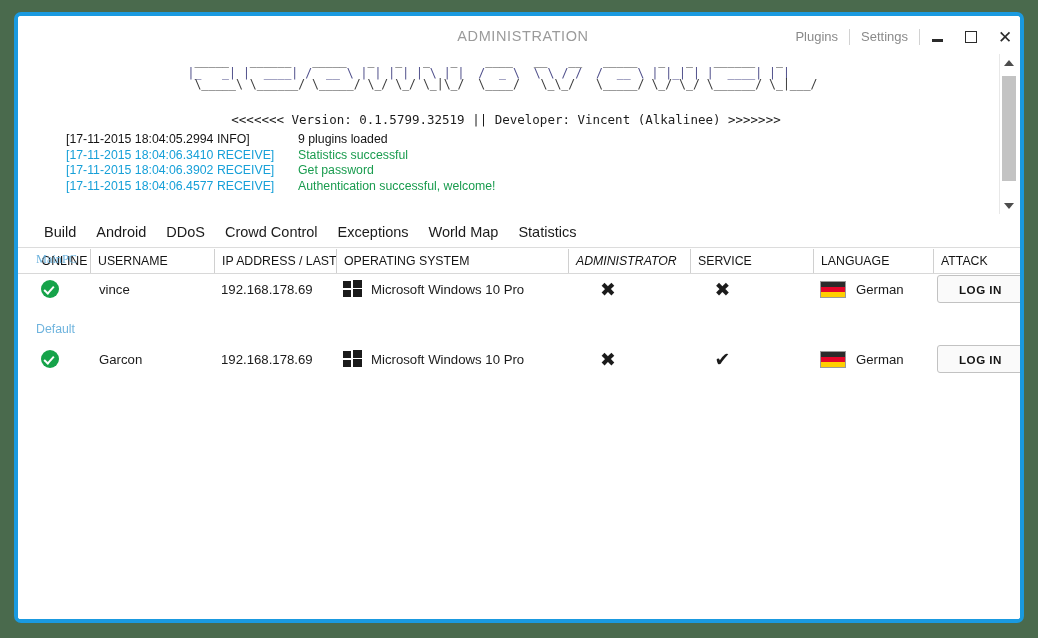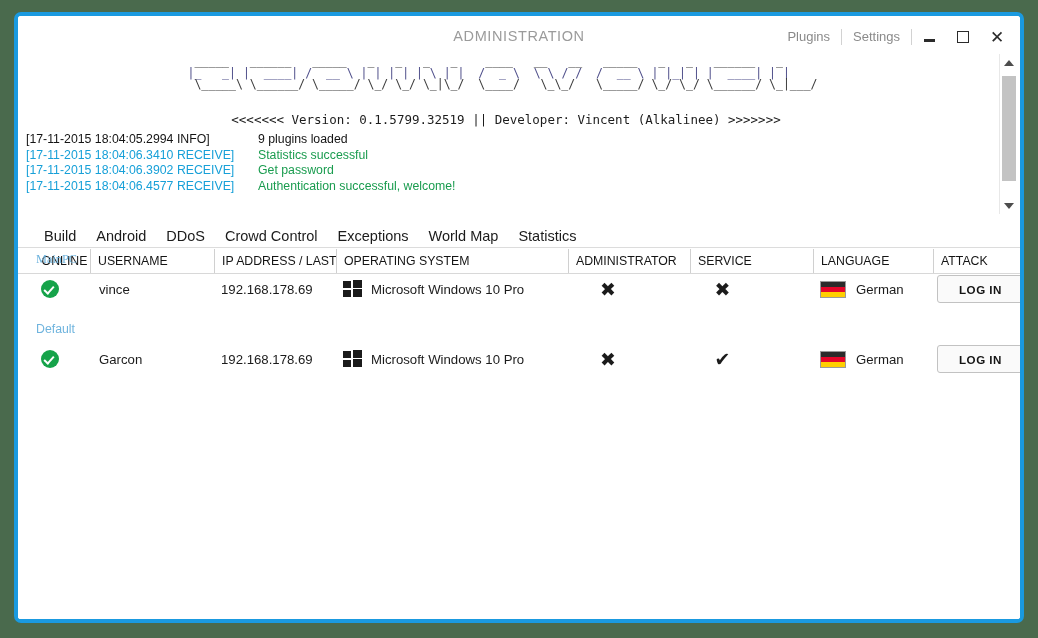--- a/index.html
+++ b/index.html
@@ -32,20 +32,21 @@
     inset: 0;
     background: #ffffff;
   }
 
   
   #titlebar {
     position: absolute;
     left: 0; top: 0;
     width: 100%;
     height: 34px;
+    padding-left: 8px;
   }
   #app-title {
     position: absolute;
     left: 0; right: 0;
     top: 12px;
     text-align: center;
     font-size: 14.5px;
     letter-spacing: 0.6px;
     color: #9b9b9b;
     font-family: "Liberation Sans", sans-serif;
@@ -142,20 +143,21 @@
     left: 8px;
     top: 116px;
     right: 26px;
     height: 80px;
   }
   .log-row {
     display: flex;
     height: 15.5px;
     line-height: 15.5px;
     font-size: 12.3px;
+    margin-left: 40px;
   }
   .log-ts {
     width: 232px;
     flex: 0 0 232px;
     white-space: nowrap;
   }
   .log-msg {
     white-space: pre;
   }
   .lvl-info .log-ts  { color: #141414; }
@@ -205,21 +207,21 @@
   }
 
   
   #tabs {
     position: absolute;
     left: 0;
     top: 200px;
     right: 0;
     height: 32px;
     display: flex;
-    align-items: flex-end;
+    align-items: center;
     border-bottom: 1px solid #dcdcdc;
     padding-left: 16px;
     box-sizing: border-box;
   }
   .tab {
     font-size: 14.5px;
     color: #1b1b1b;
     padding: 0 10px;
     line-height: 22px;
     white-space: nowrap;
@@ -424,21 +426,21 @@
         <div class="tab">World Map</div>
         <div class="tab">Statistics</div>
       </div>
 
     <div id="grid">
       <div id="grid-header">
           <div class="hcell first" style="left: 14px; width: 58px; text-align: center;">ONLINE</div>
           <div class="hcell" style="left: 72px; width: 124px;">USERNAME</div>
           <div class="hcell" style="left: 196px; width: 122px;">IP ADDRESS / LAST S</div>
           <div class="hcell" style="left: 318px; width: 232px;">OPERATING SYSTEM</div>
-          <div class="hcell" style="left: 550px; width: 122px;">ADMINISTRATOR</div>
+          <div class="hcell" style="left: 550px; width: 122px; font-style: italic;">ADMINISTRATOR</div>
           <div class="hcell" style="left: 672px; width: 123px;">SERVICE</div>
           <div class="hcell" style="left: 795px; width: 120px;">LANGUAGE</div>
           <div class="hcell" style="left: 915px; width: 95px;">ATTACK</div>
         </div>
       <div id="grid-body">
           <div class="group-label" style="top: 2px; font-family: Liberation Serif, serif;">MainPC</div>
           <div class="row" style="top: 18px;">
             <div class="cell" style="left: 14px; width: 58px;;justify-content:center;padding-right:22px">
               <span class="badge-online"></span>
             </div>

